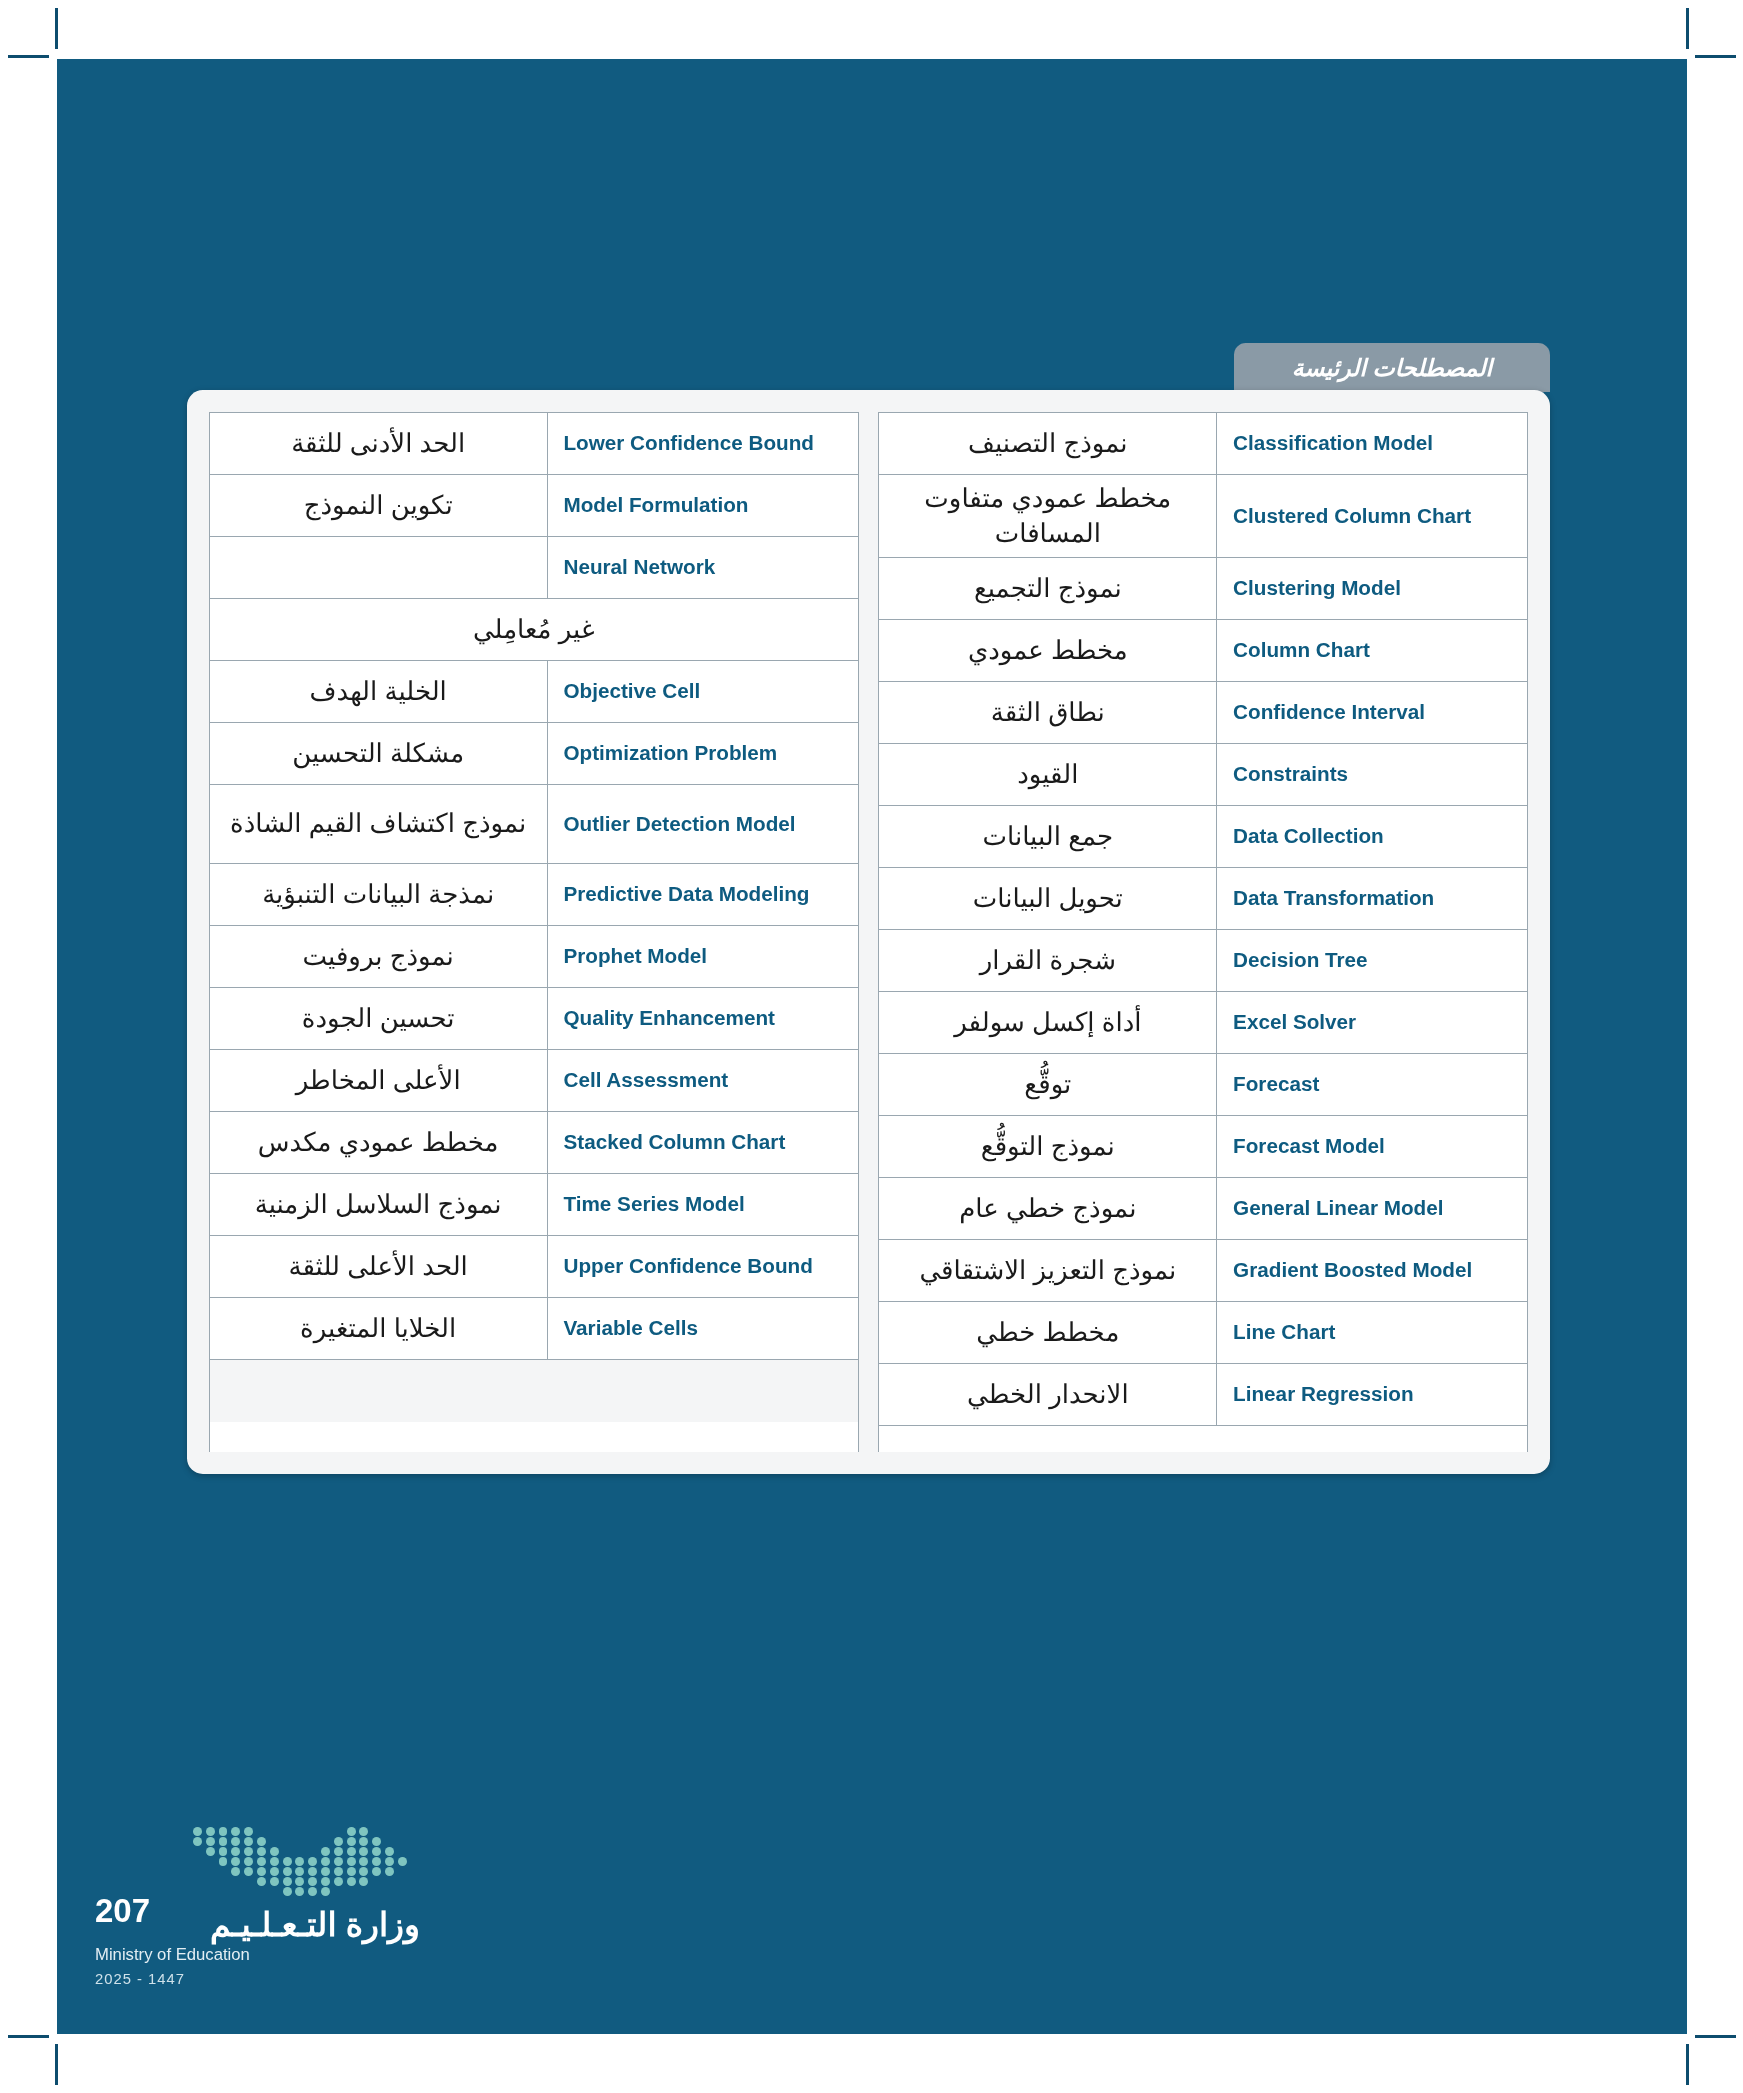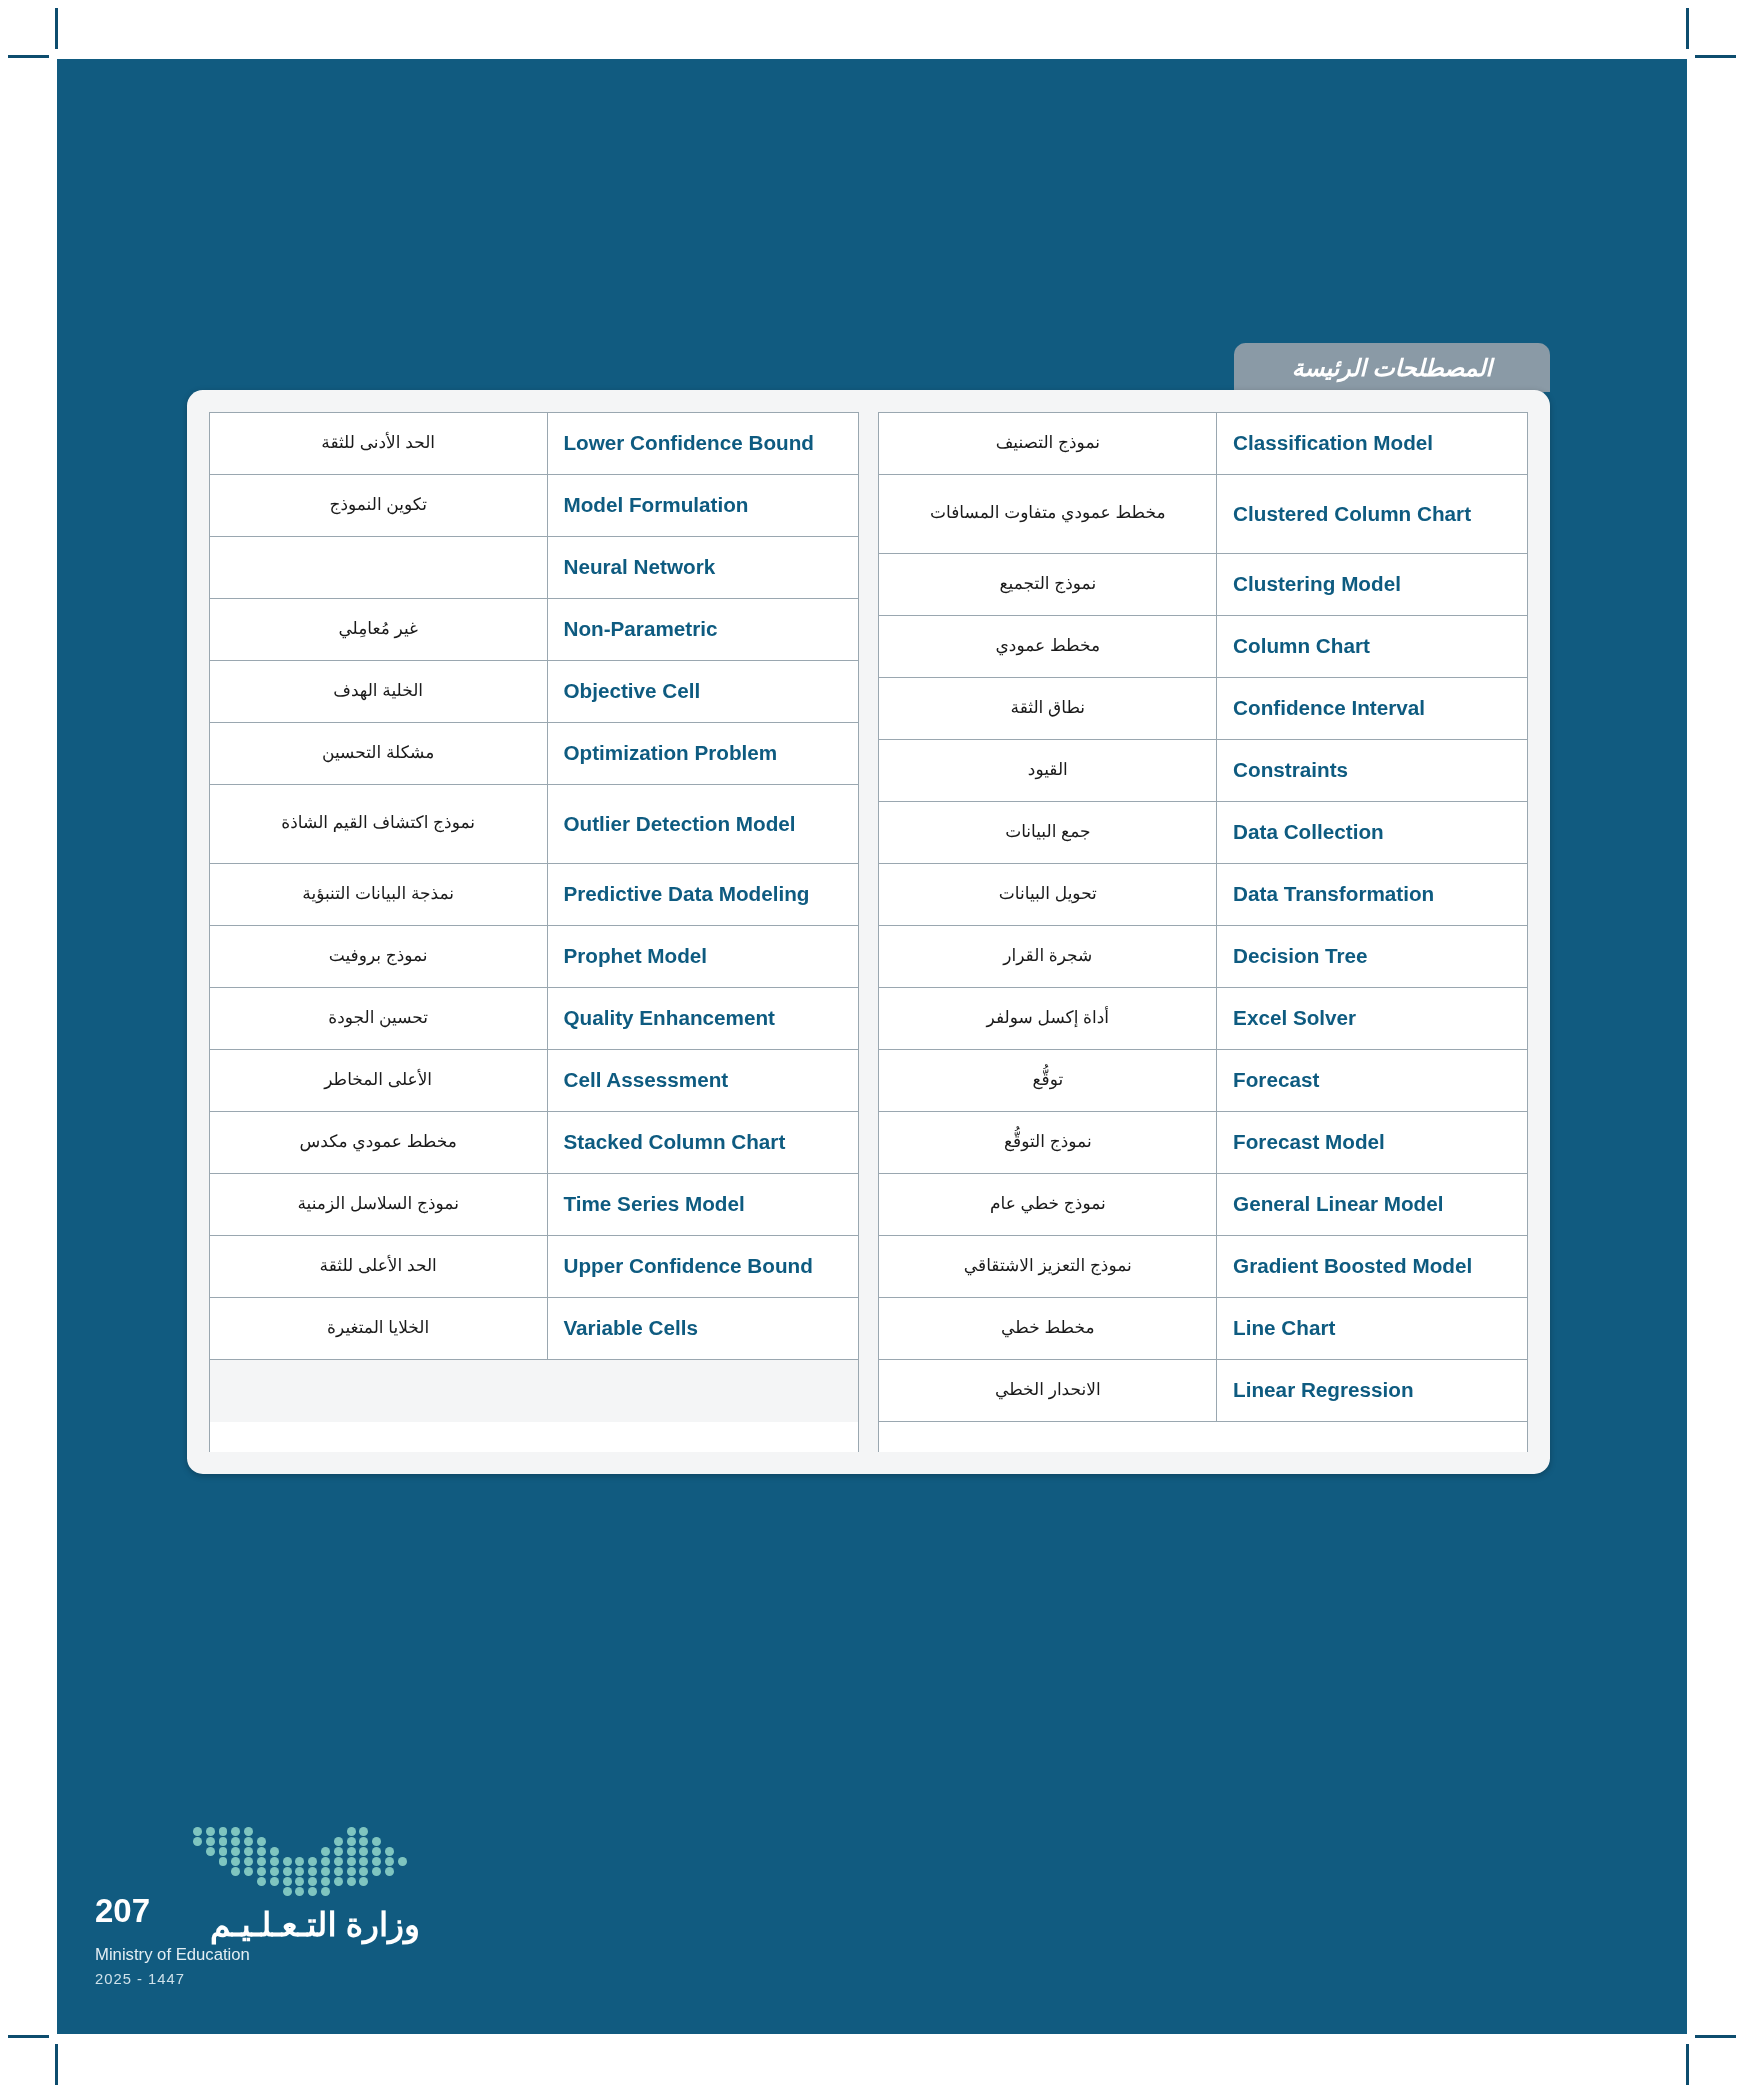--- a/index.html
+++ b/index.html
@@ -129,21 +129,21 @@
   .term-ar {
     flex: 1 1 auto;
     display: flex;
     align-items: center;
     justify-content: center;
     padding: 5.9px 13.8px;
     box-sizing: border-box;
     direction: rtl;
     text-align: center;
     color: #1a1a1a;
-    font-size: 17px;
+    font-size: 26px;
     line-height: 1.35;
   }
 
   
   .term-row.filler {
     border-bottom: none;
     background: #f4f5f6;
     border-left: none;
   }
 
@@ -229,21 +229,20 @@
             <div class="term-ar">الحد الأدنى للثقة</div>
           </div>
           <div class="term-row">
             <div class="term-en">Model Formulation</div>
             <div class="term-ar">تكوين النموذج</div>
           </div>
           <div class="term-row">
             <div class="term-en">Neural Network</div>
           </div>
           <div class="term-row">
-            <div class="term-en">Non-Parametric</div>
             <div class="term-ar">غير مُعامِلي</div>
           </div>
           <div class="term-row">
             <div class="term-en">Objective Cell</div>
             <div class="term-ar">الخلية الهدف</div>
           </div>
           <div class="term-row">
             <div class="term-en">Optimization Problem</div>
             <div class="term-ar">مشكلة التحسين</div>
           </div>

